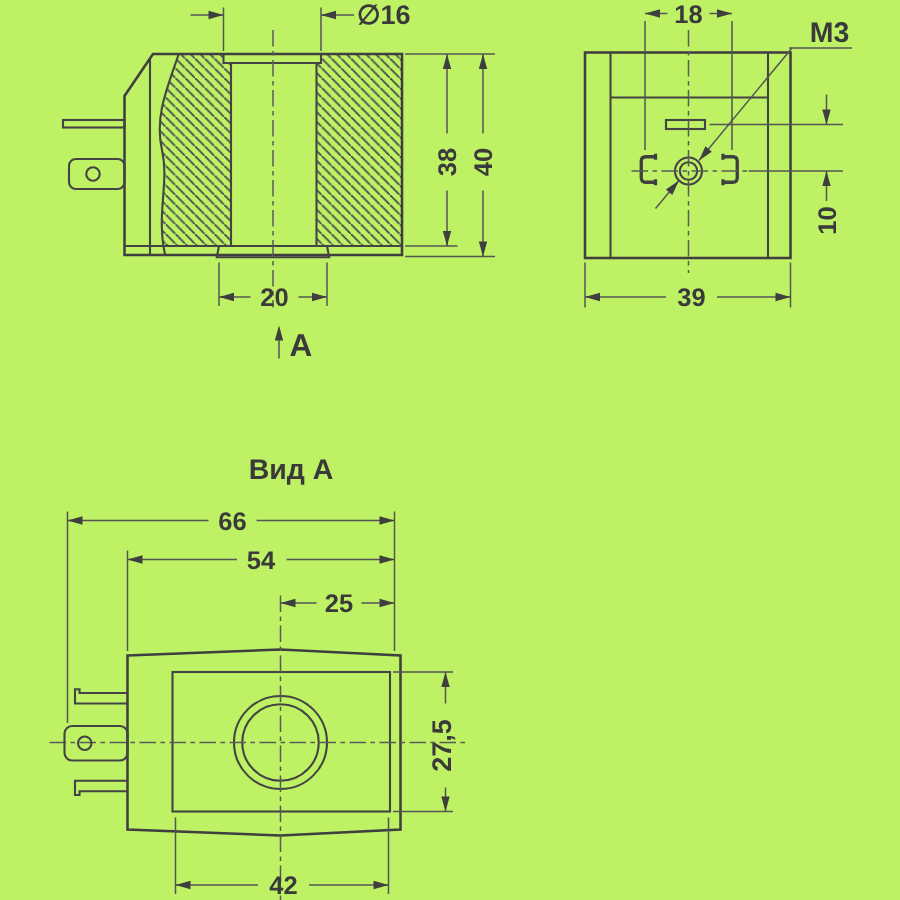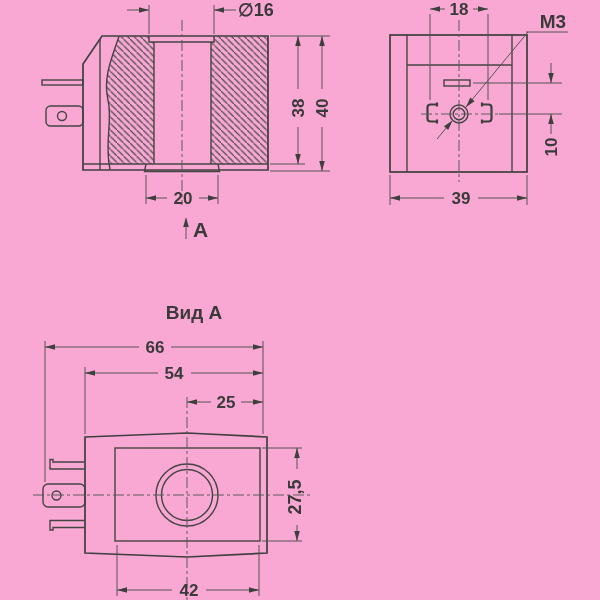--- a/index.html
+++ b/index.html
@@ -1,16 +1,16 @@
 <!DOCTYPE html>
 <html><head>
 <meta charset="utf-8">
 <style>
   html,body{margin:0;padding:0;background:#ffffff;}
-  .stage{width:600px;height:600px;background:#f9a8d4;position:relative;overflow:hidden;}
+  .stage{width:600px;height:600px;background:#bef264;position:relative;overflow:hidden;}
   svg{display:block;}
   text{font-family:"Liberation Sans", sans-serif;font-weight:600;fill:#3a3a3a;}
   .dim-text{font-size:17px;}
   .dim-text-lg{font-size:18px;}
   .title-text{font-size:19px;}
   .outline{stroke:#3f3f3f;stroke-width:1.7;fill:none;stroke-linejoin:miter;}
   .medium{stroke:#444444;stroke-width:1.4;fill:none;}
   .thin{stroke:#555555;stroke-width:1;fill:none;}
   .center{stroke:#5a5a5a;stroke-width:1;fill:none;stroke-dasharray:11 3 3 3;}
   .arrow{fill:#3f3f3f;stroke:none;}

